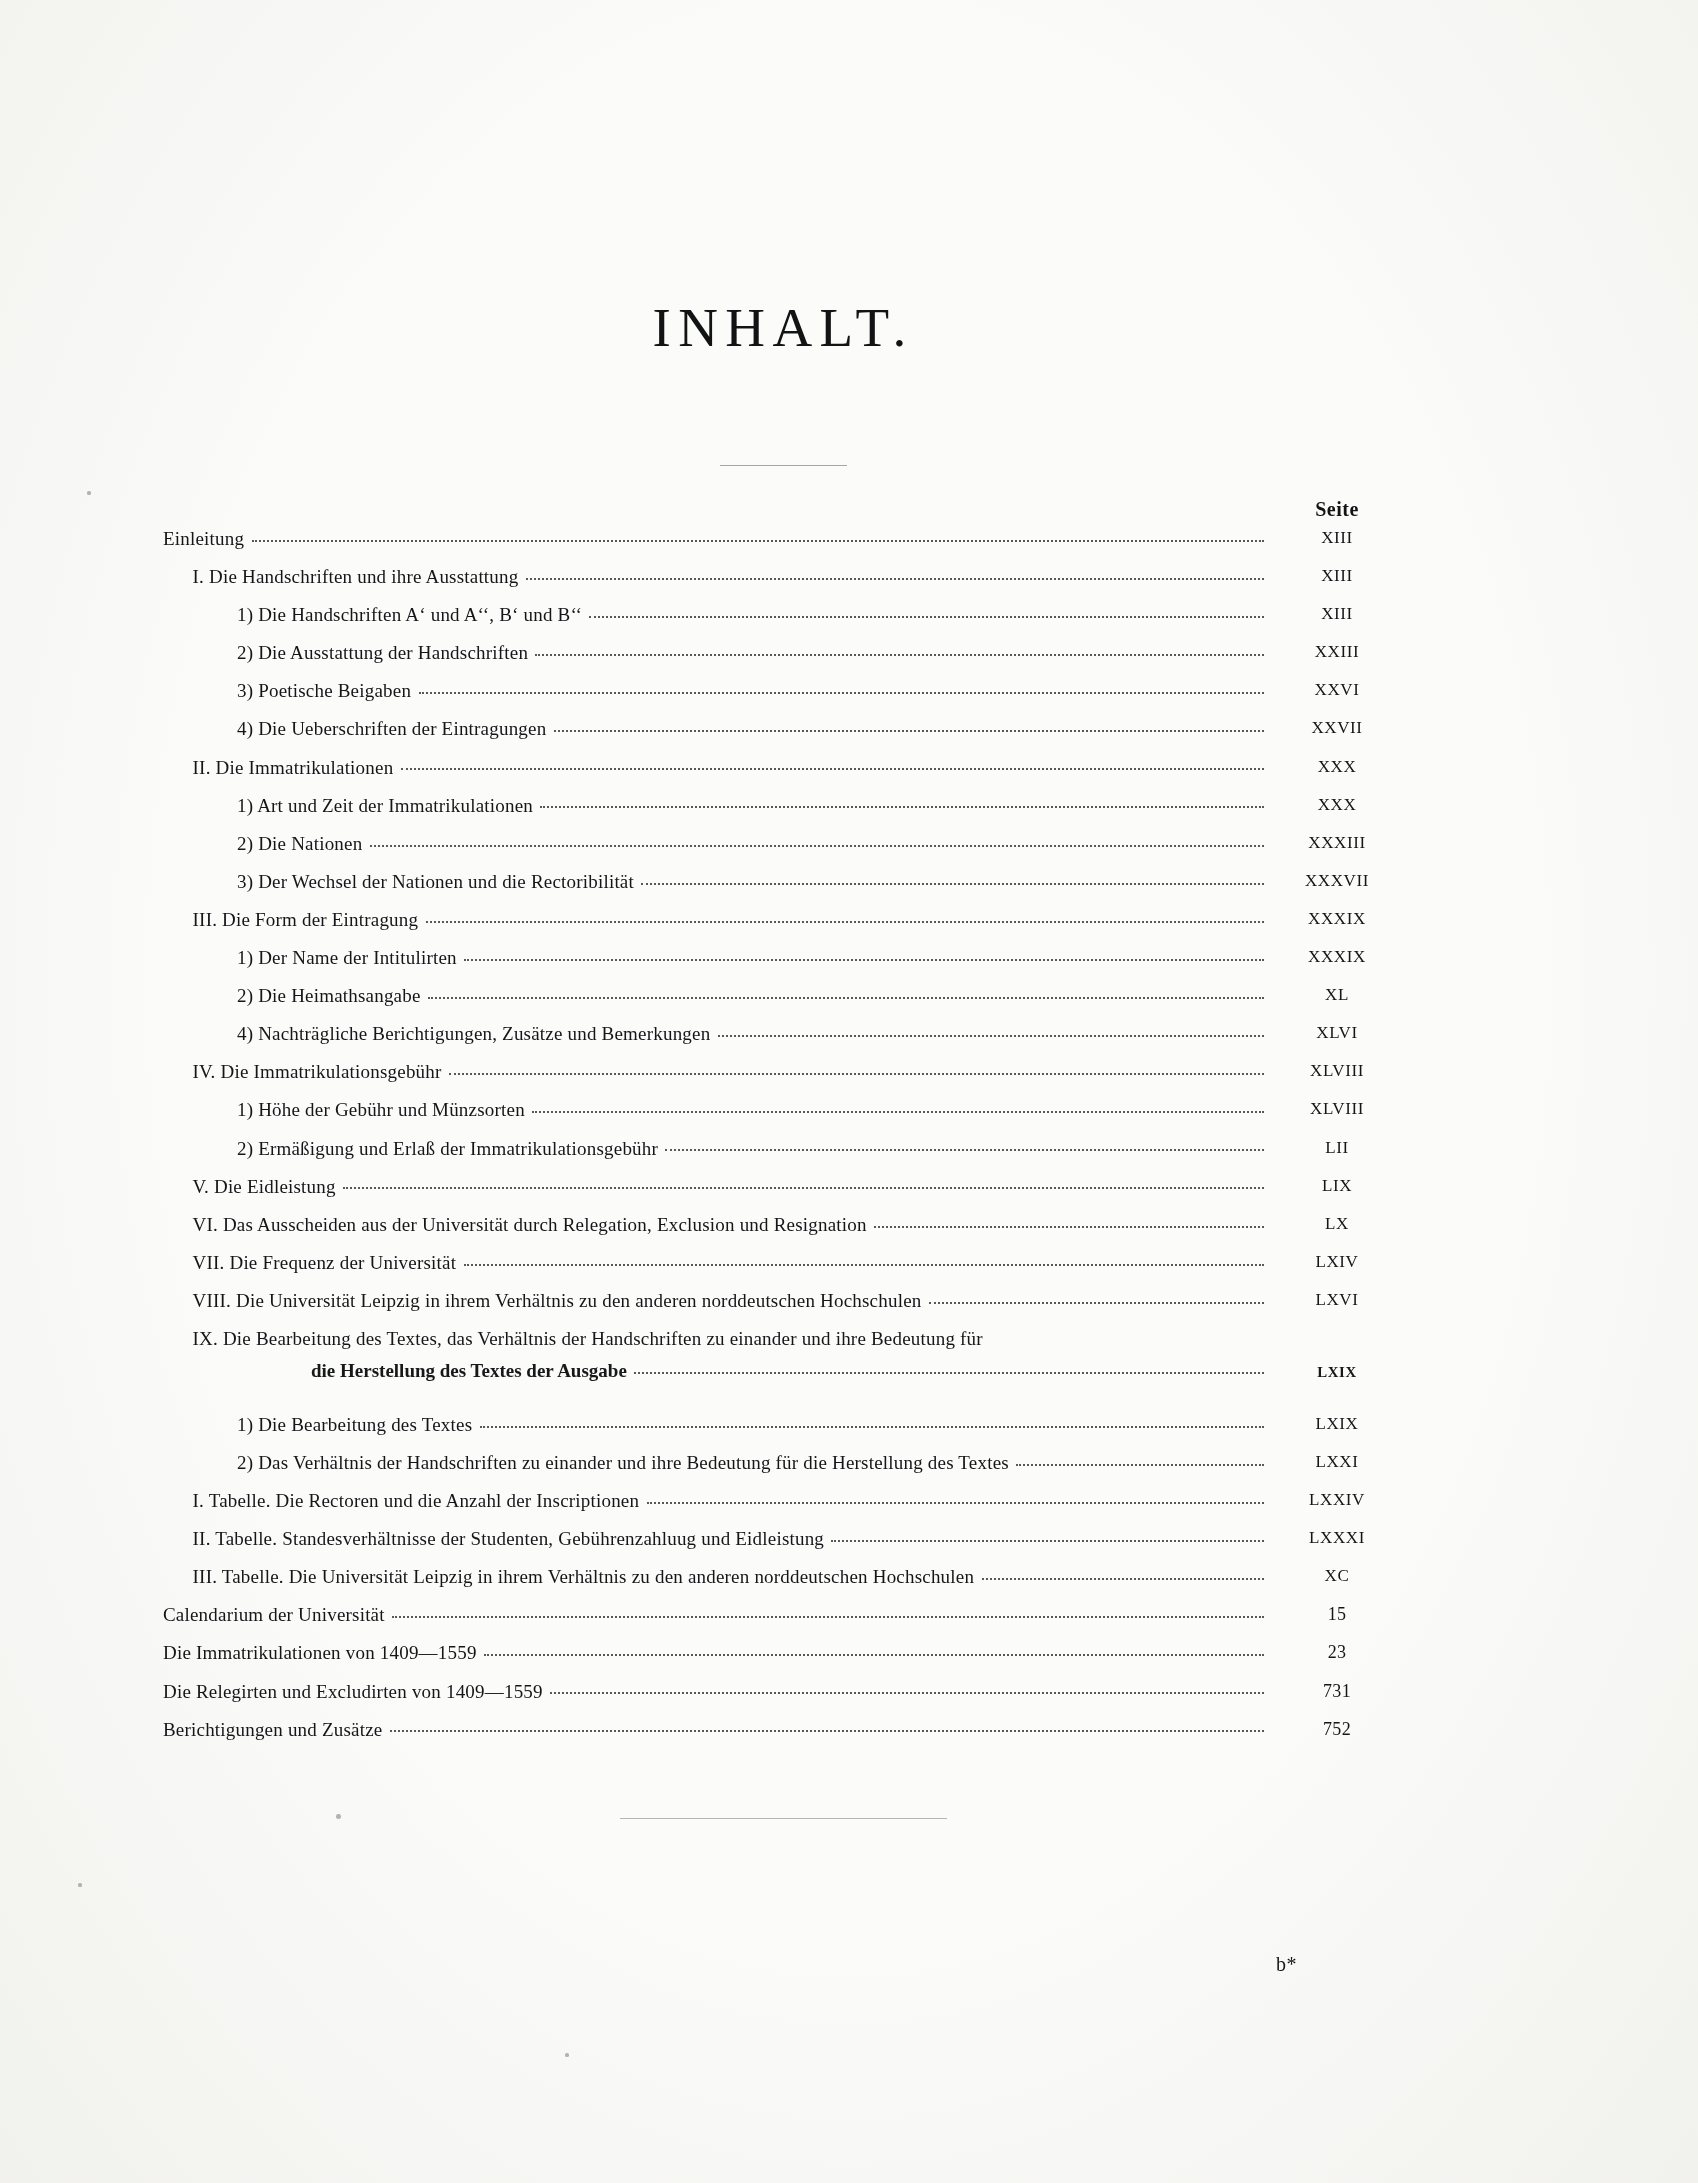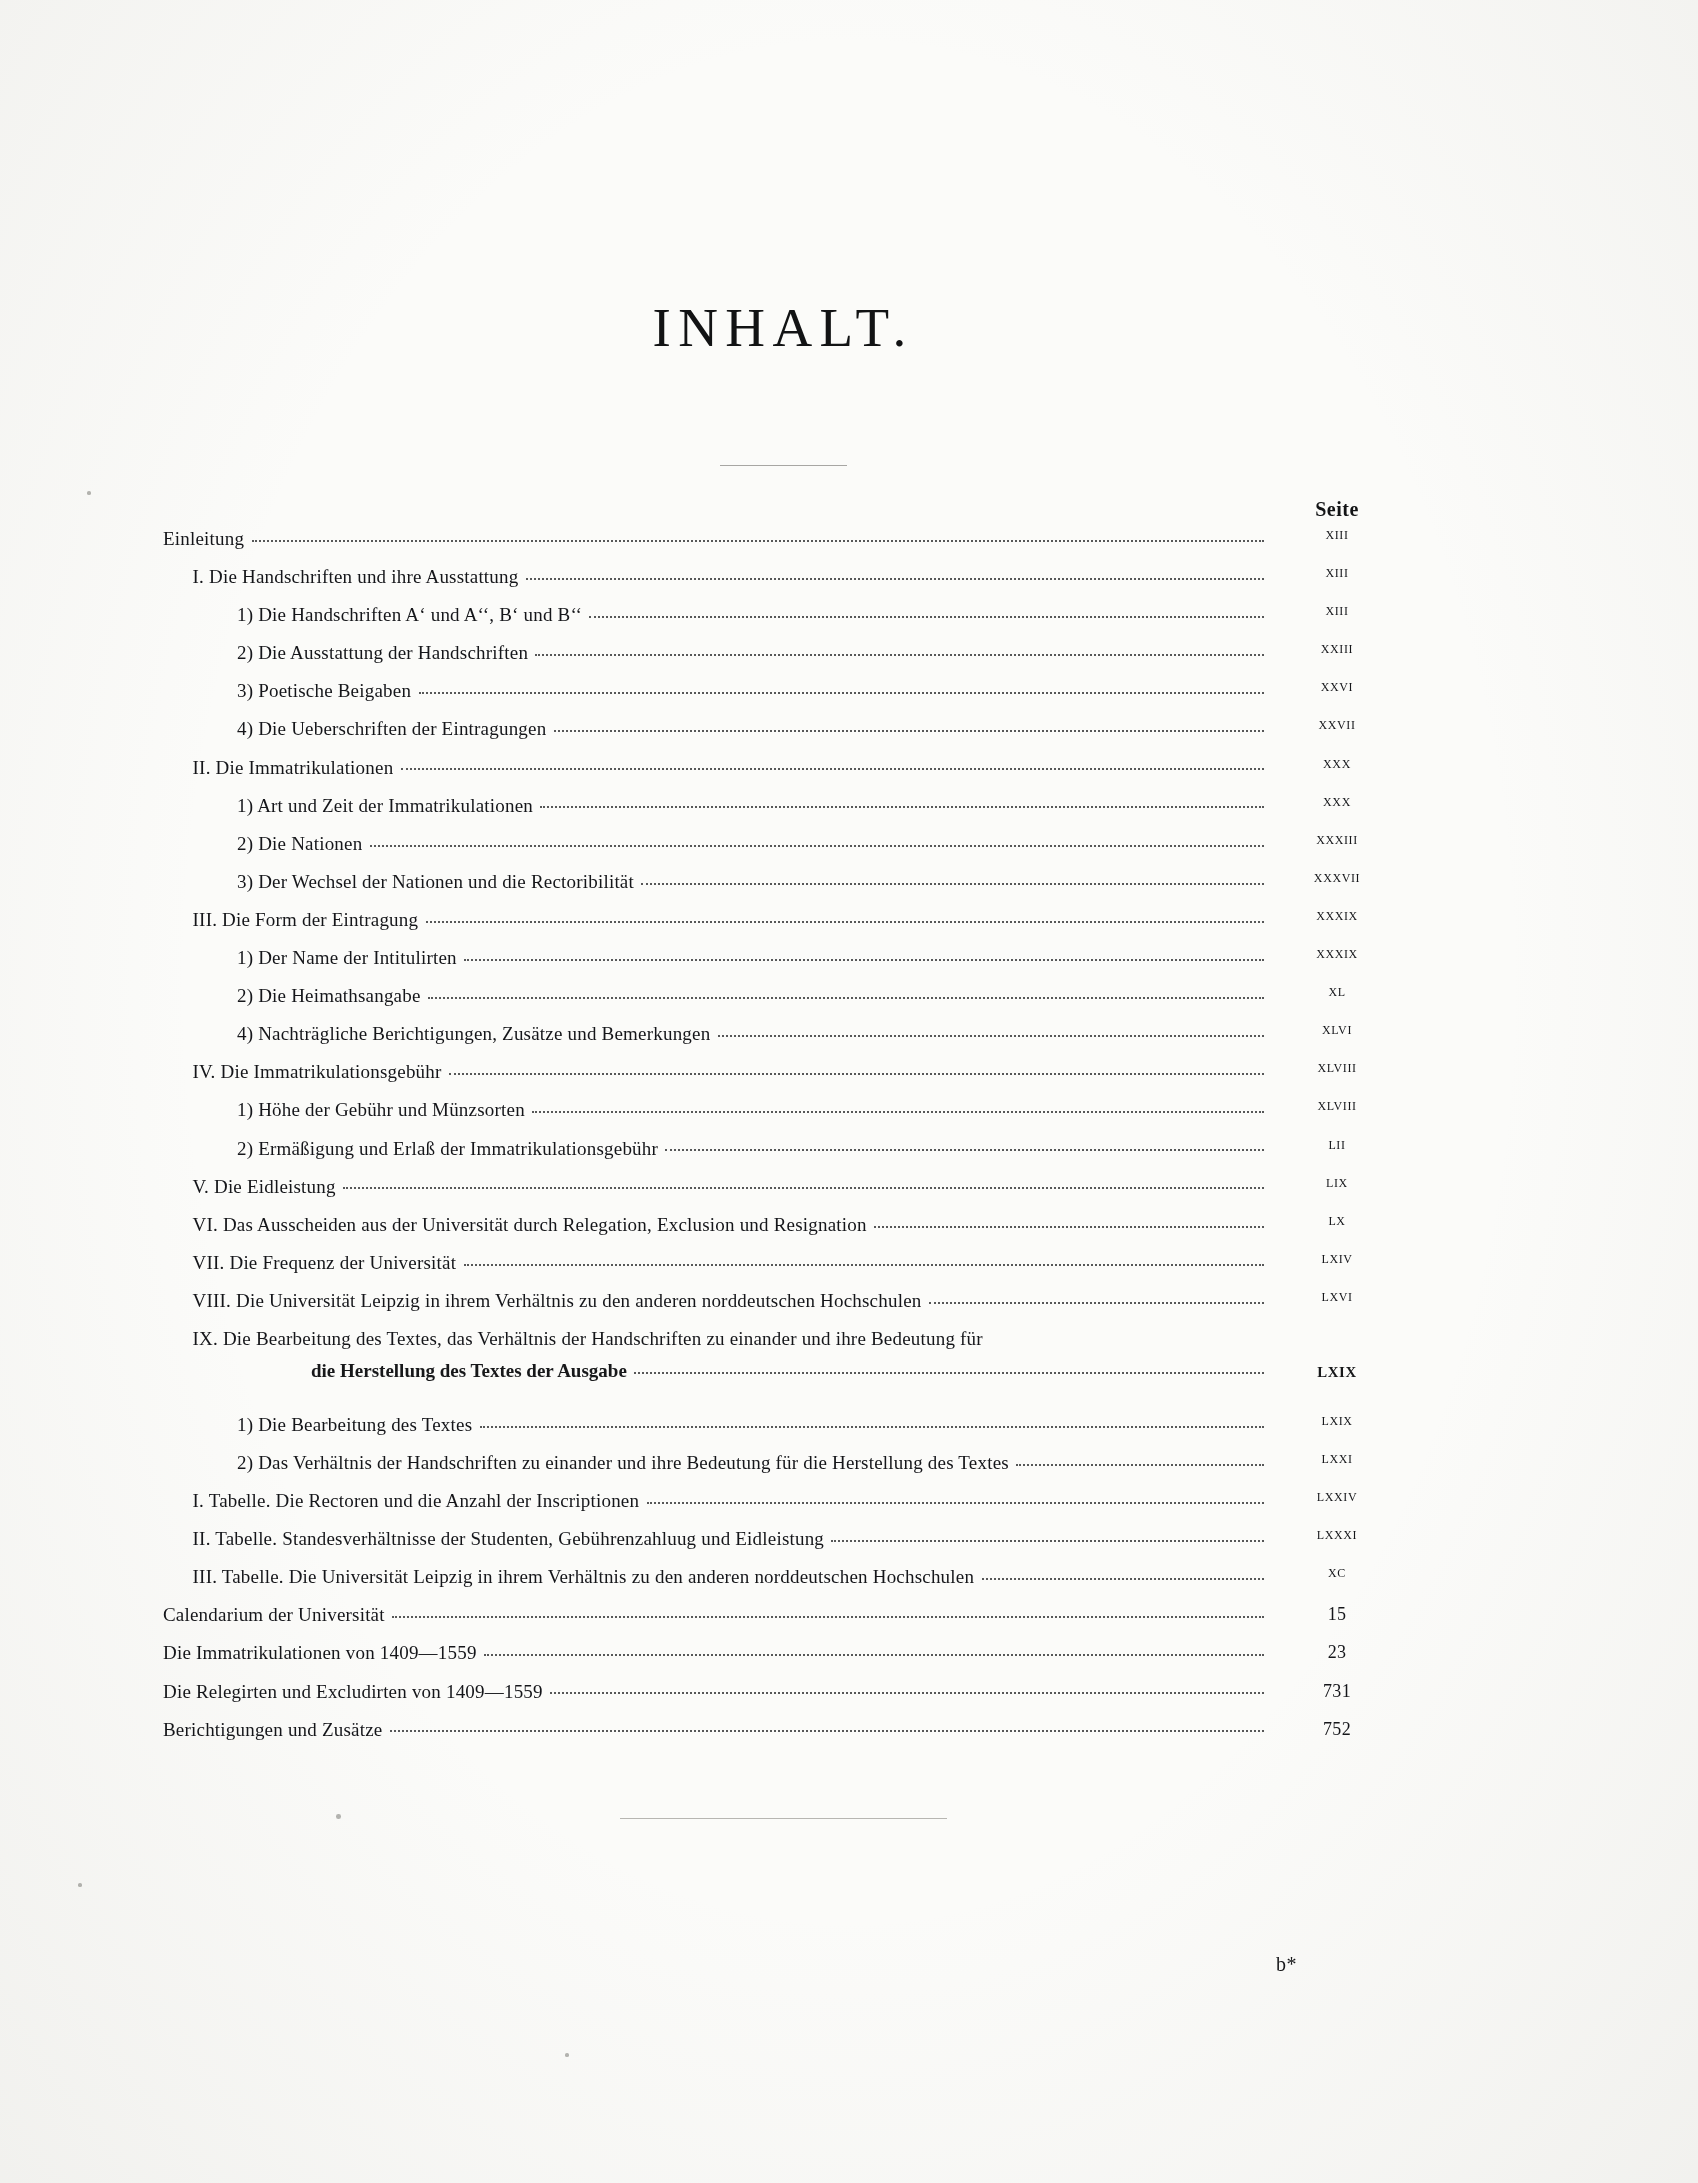--- a/index.html
+++ b/index.html
@@ -92,21 +92,21 @@
     right: 0;
     bottom: 4.2px;
     height: 0;
     border-bottom: 2.6px dotted #3a3b3d;
     opacity: 0.85;
   }
   .row .page-no {
     width: 132px;
     flex: 0 0 132px;
     text-align: center;
-    font-size: 12px;
+    font-size: 17px;
     letter-spacing: 0.6px;
     white-space: nowrap;
   }
   .row .page-no.arabic {
     font-size: 18px;
     letter-spacing: 0.3px;
   }
   
   .lvl-0 { padding-left: 0px; }
   .lvl-1 { padding-left: 29.6px; }

